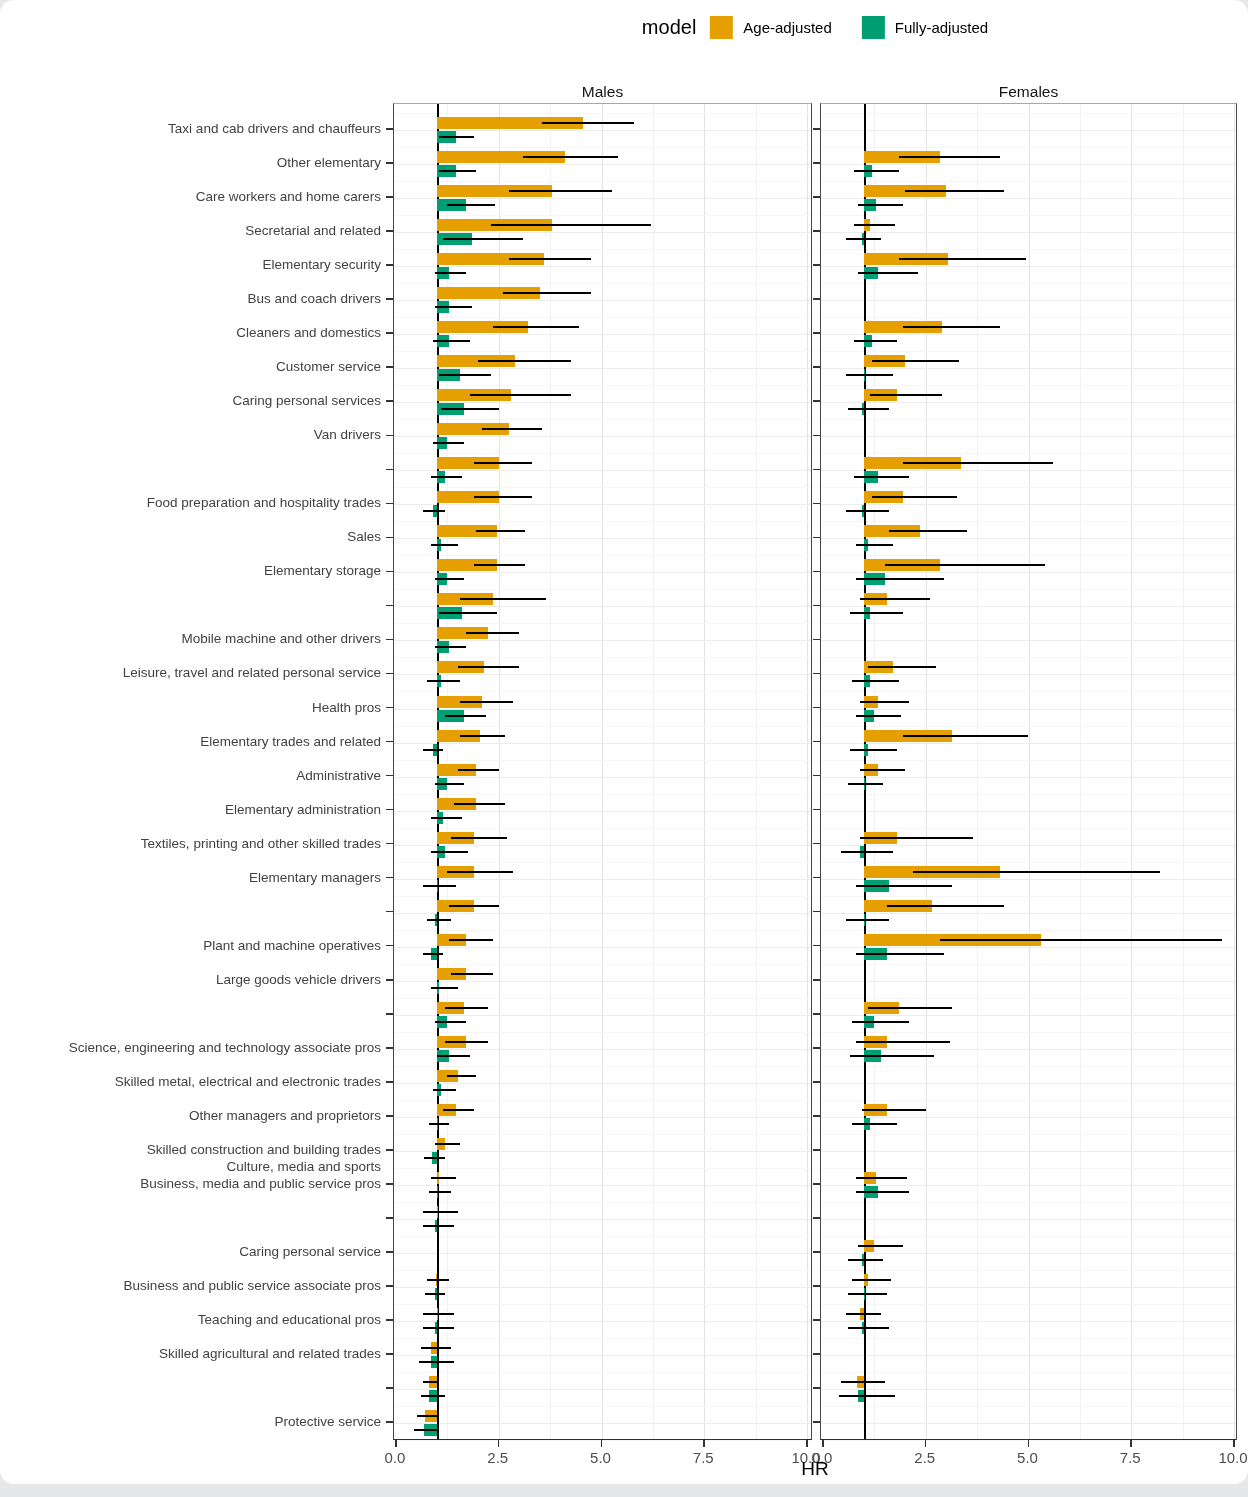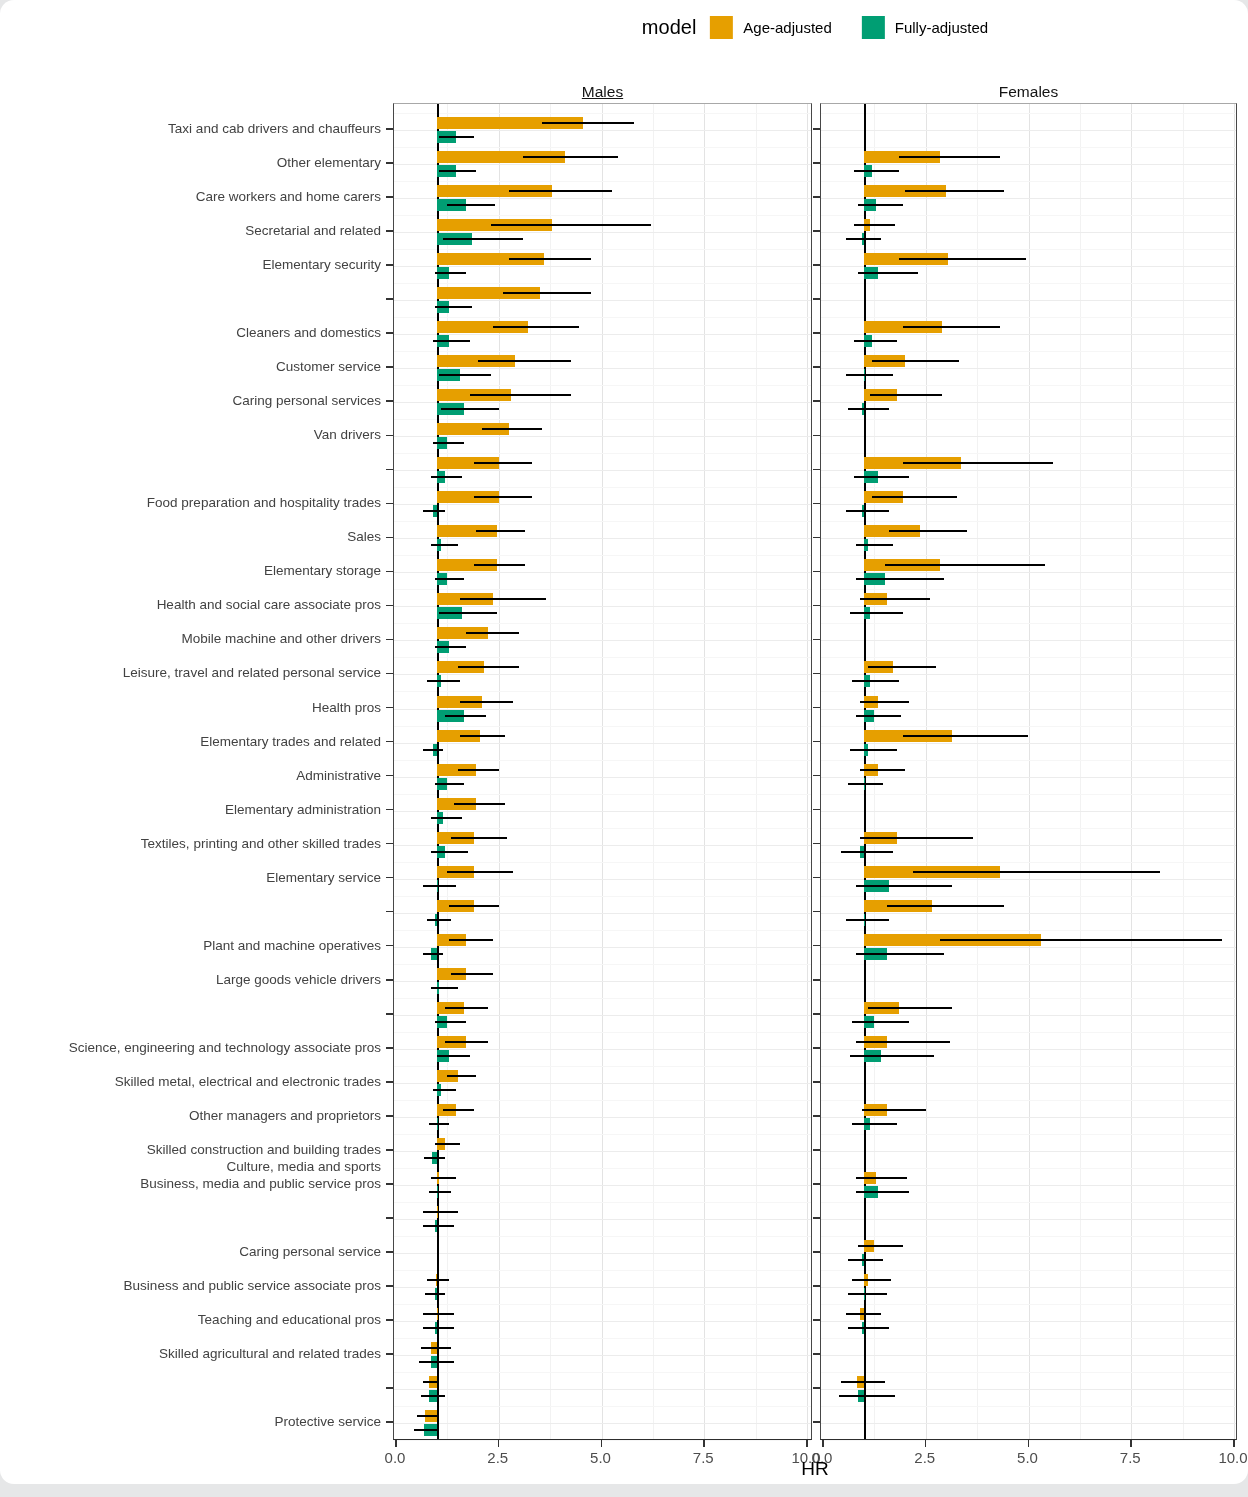--- a/index.html
+++ b/index.html
@@ -65,50 +65,50 @@
     <span class="swatch" style="background: rgb(0, 158, 115);"></span>
     <span class="legend-item-label">Fully-adjusted</span>
   </div>
 
   <div id="chart-area" style="position: absolute; inset: 0px;">
       <div class="ylab" style="top: 112px; height: 34px; line-height: 34px;">Taxi and cab drivers and chauffeurs</div>
       <div class="ylab" style="top: 146.03px; height: 34px; line-height: 34px;">Other elementary</div>
       <div class="ylab" style="top: 180.06px; height: 34px; line-height: 34px;">Care workers and home carers</div>
       <div class="ylab" style="top: 214.09px; height: 34px; line-height: 34px;">Secretarial and related</div>
       <div class="ylab" style="top: 248.12px; height: 34px; line-height: 34px;">Elementary security</div>
+      <div class="ylab" style="top: 282.15px; height: 34px; line-height: 34px;">Bus and coach drivers</div>
       <div class="ylab" style="top: 316.18px; height: 34px; line-height: 34px;">Cleaners and domestics</div>
       <div class="ylab" style="top: 350.21px; height: 34px; line-height: 34px;">Customer service</div>
       <div class="ylab" style="top: 384.24px; height: 34px; line-height: 34px;">Caring personal services</div>
       <div class="ylab" style="top: 418.27px; height: 34px; line-height: 34px;">Van drivers</div>
       <div class="ylab" style="top: 486.33px; height: 34px; line-height: 34px;">Food preparation and hospitality trades</div>
       <div class="ylab" style="top: 520.36px; height: 34px; line-height: 34px;">Sales</div>
       <div class="ylab" style="top: 554.39px; height: 34px; line-height: 34px;">Elementary storage</div>
-      <div class="ylab" style="top: 588.42px; height: 34px; line-height: 34px;">Health and social care associate pros</div>
       <div class="ylab" style="top: 622.45px; height: 34px; line-height: 34px;">Mobile machine and other drivers</div>
       <div class="ylab" style="top: 656.48px; height: 34px; line-height: 34px;">Leisure, travel and related personal service</div>
       <div class="ylab" style="top: 690.51px; height: 34px; line-height: 34px;">Health pros</div>
       <div class="ylab" style="top: 724.54px; height: 34px; line-height: 34px;">Elementary trades and related</div>
       <div class="ylab" style="top: 758.57px; height: 34px; line-height: 34px;">Administrative</div>
       <div class="ylab" style="top: 792.6px; height: 34px; line-height: 34px;">Elementary administration</div>
       <div class="ylab" style="top: 826.63px; height: 34px; line-height: 34px;">Textiles, printing and other skilled trades</div>
-      <div class="ylab" style="top: 860.66px; height: 34px; line-height: 34px;">Elementary service</div>
+      <div class="ylab" style="top: 860.66px; height: 34px; line-height: 34px;">Elementary managers</div>
       <div class="ylab" style="top: 928.72px; height: 34px; line-height: 34px;">Plant and machine operatives</div>
       <div class="ylab" style="top: 962.75px; height: 34px; line-height: 34px;">Large goods vehicle drivers</div>
       <div class="ylab" style="top: 1030.81px; height: 34px; line-height: 34px;">Science, engineering and technology associate pros</div>
       <div class="ylab" style="top: 1064.84px; height: 34px; line-height: 34px;">Skilled metal, electrical and electronic trades</div>
       <div class="ylab" style="top: 1098.87px; height: 34px; line-height: 34px;">Other managers and proprietors</div>
       <div class="ylab" style="top: 1132.9px; height: 34px; line-height: 34px;">Skilled construction and building trades</div>
       <div class="ylab" style="top: 1166.93px; height: 34px; line-height: 34px;">Business, media and public service pros</div>
       <div class="ylab" style="top: 1150px; height: 34px; line-height: 34px;">Culture, media and sports</div>
       <div class="ylab" style="top: 1234.99px; height: 34px; line-height: 34px;">Caring personal service</div>
       <div class="ylab" style="top: 1269.02px; height: 34px; line-height: 34px;">Business and public service associate pros</div>
       <div class="ylab" style="top: 1303.05px; height: 34px; line-height: 34px;">Teaching and educational pros</div>
       <div class="ylab" style="top: 1337.08px; height: 34px; line-height: 34px;">Skilled agricultural and related trades</div>
       <div class="ylab" style="top: 1405.14px; height: 34px; line-height: 34px;">Protective service</div>
-      <div class="facet" style="left: 393px; width: 419px; top: 84px; text-decoration: underline;">Males</div>
+      <div class="facet" style="left: 393px; width: 419px; top: 84px;">Males</div>
       <div class="panel" style="left: 393px; top: 103px; width: 419px; height: 1337px;">
         <div class="vgrid" style="left: 53.375px;"></div>
         <div class="vgrid major" style="left: 104.75px;"></div>
         <div class="vgrid" style="left: 156.125px;"></div>
         <div class="vgrid major" style="left: 207.5px;"></div>
         <div class="vgrid" style="left: 258.875px;"></div>
         <div class="vgrid major" style="left: 310.25px;"></div>
         <div class="vgrid" style="left: 361.625px;"></div>
         <div class="vgrid major" style="left: 413px;"></div>
         <div class="hgrid major" style="top: 26px;"></div>

